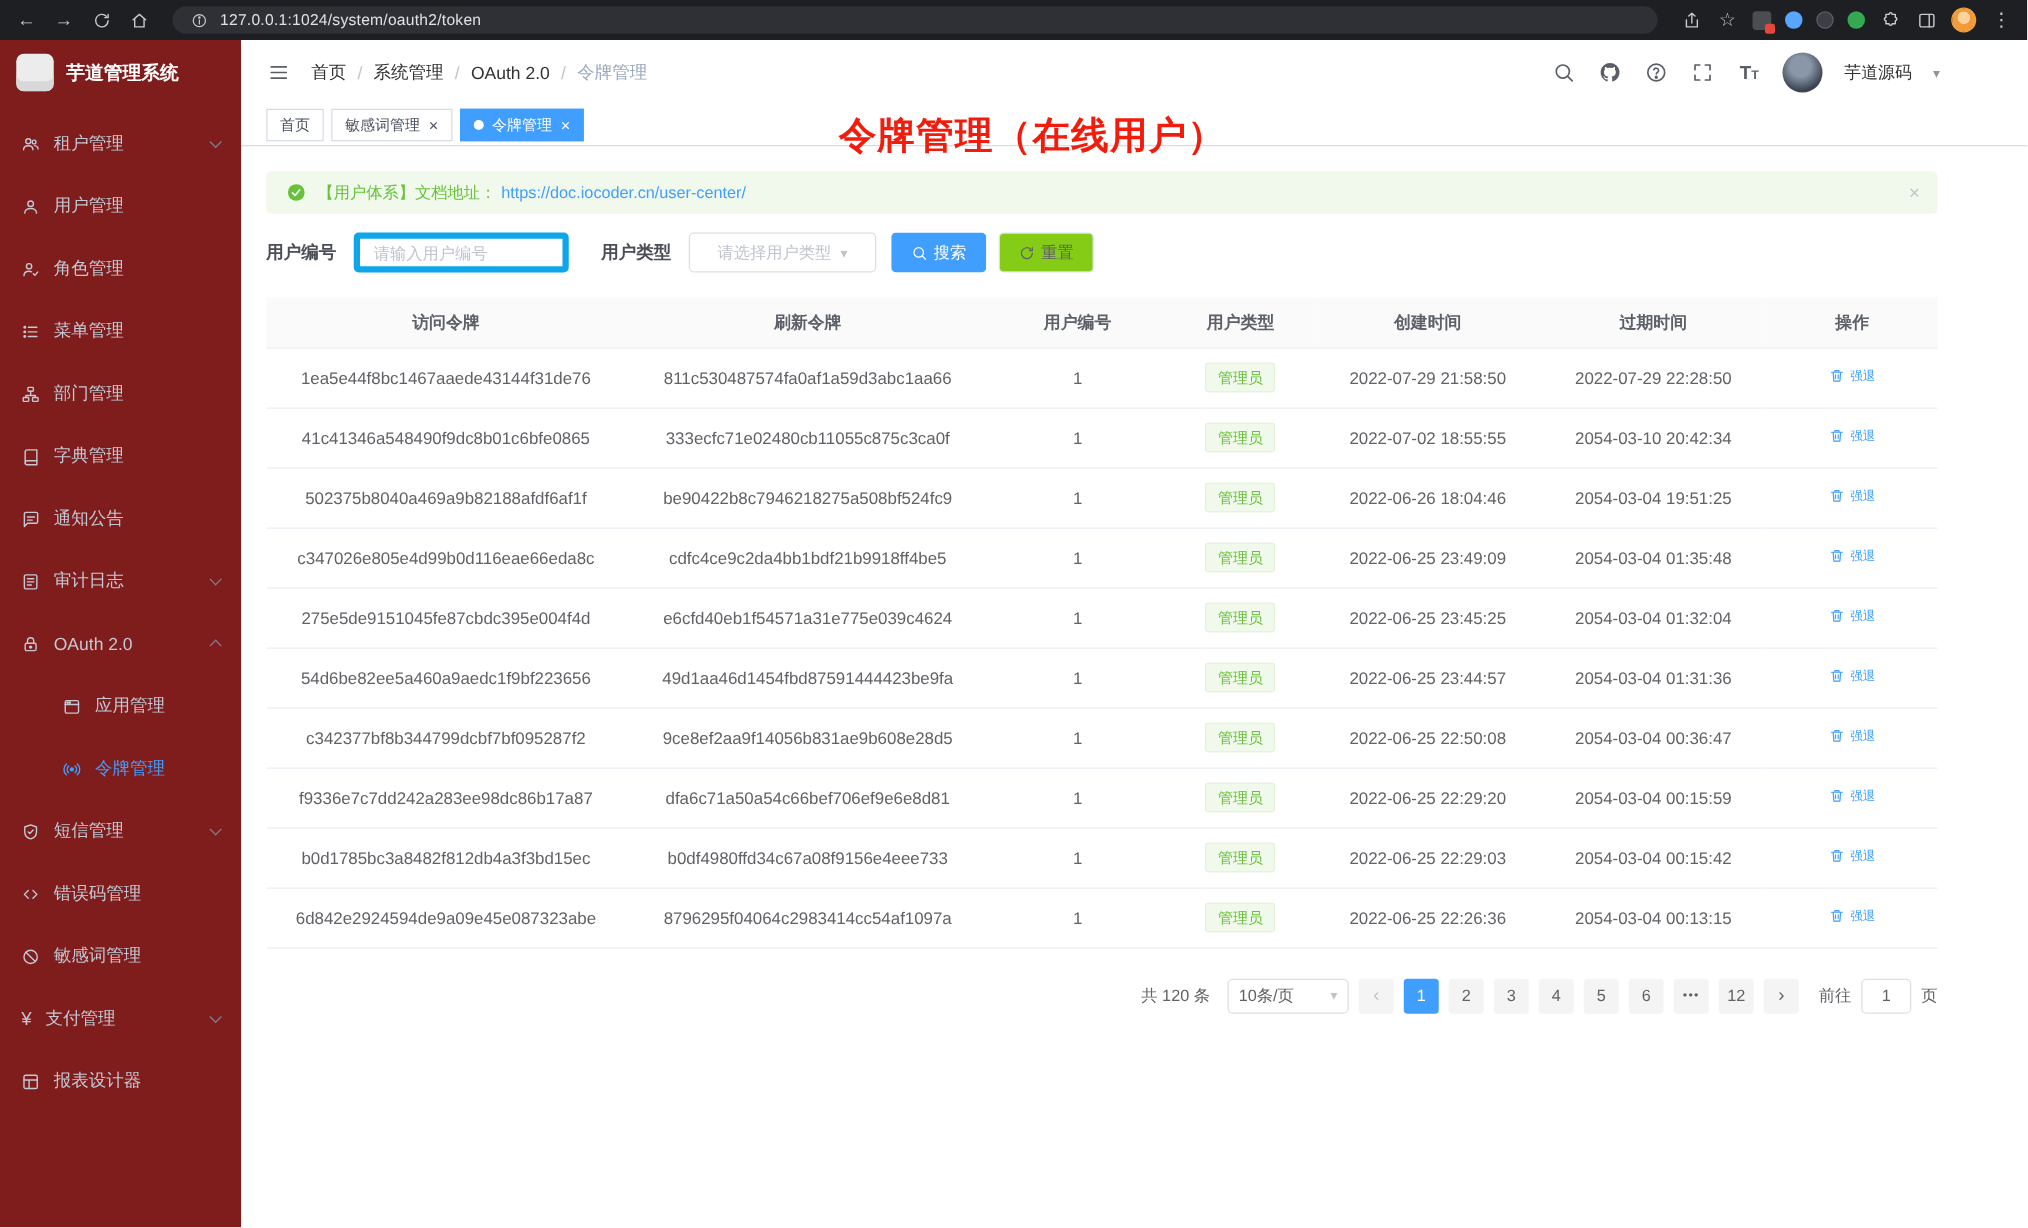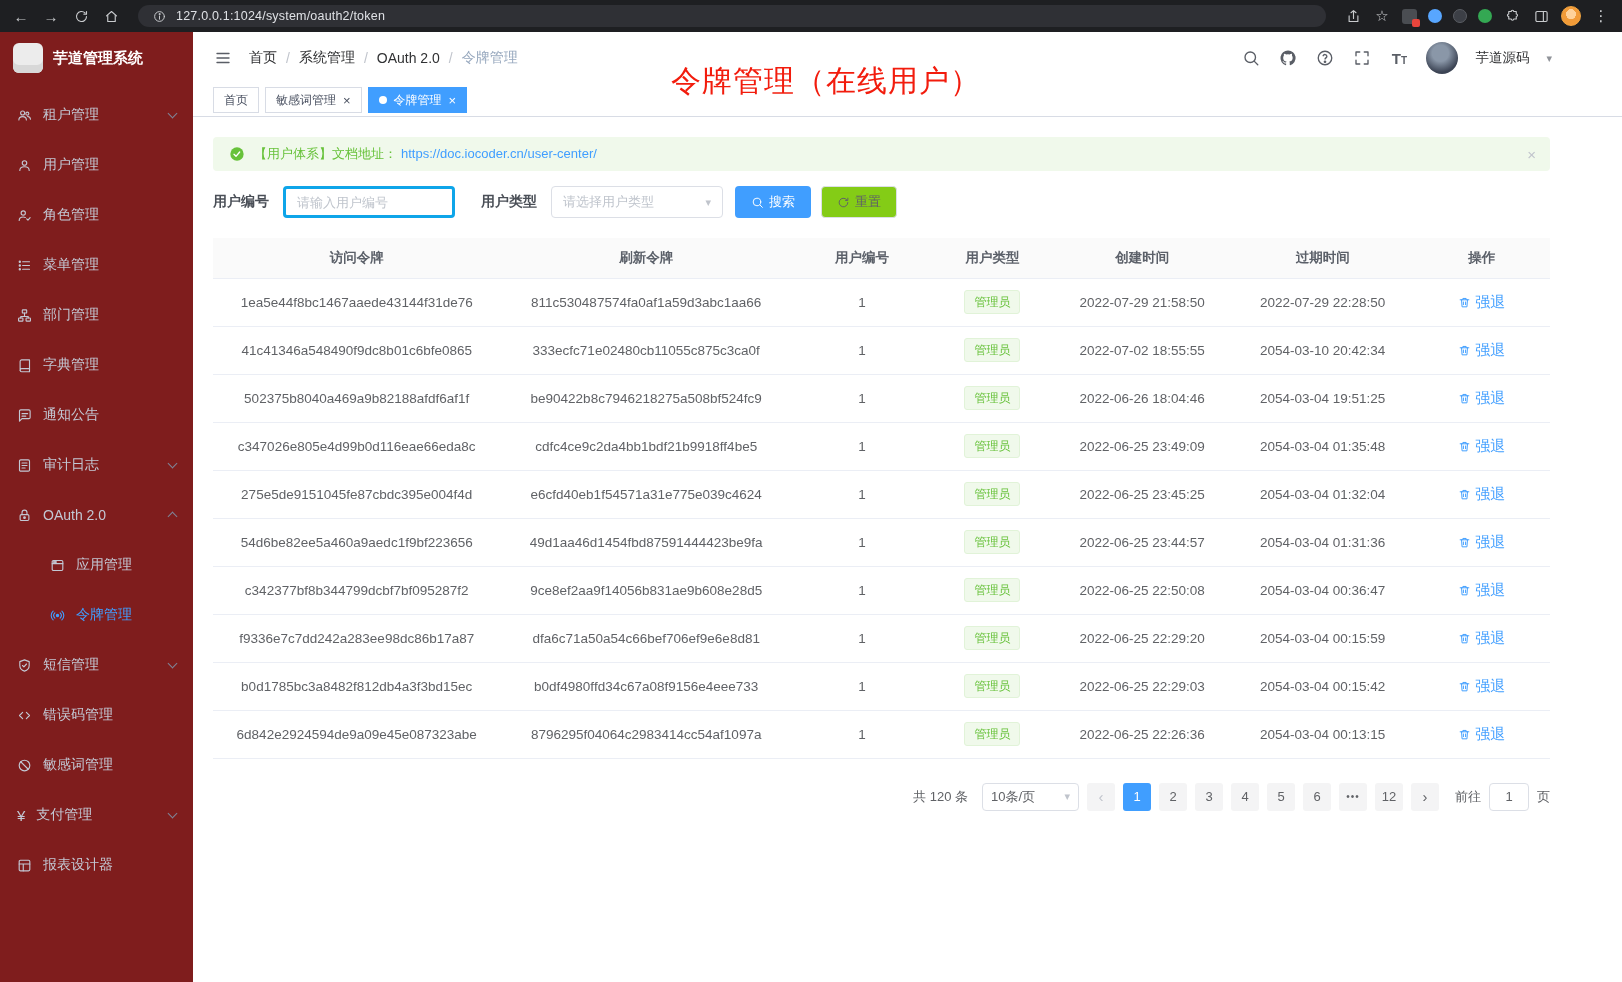--- a/index.html
+++ b/index.html
@@ -56,21 +56,21 @@
   .crumb.last { color:#97a8be; cursor:default; }
   .crumb-sep { color:#c0c4cc; }
   .topbar-right { margin-left:auto; display:flex; align-items:center; gap:17px; }
   .tt-icon { font-weight:700; font-size:15px; color:#5a5e66; }
   .tt-icon small { font-size:10px; }
   .hd-avatar { width:32px; height:32px; border-radius:50%;
                background:radial-gradient(circle at 45% 35%, #8a97a8 0 30%, #3c4454 70%); cursor:pointer; }
   .hd-name { font-size:13.5px; color:#303133; cursor:pointer; }
   .hd-caret { color:#909399; font-size:11px; }
 
-  .annotation { position:absolute; left:478px; top:29px; font-size:30px; font-weight:400;
+  .annotation { position:absolute; left:478px; top:56px; font-size:30px; font-weight:700;
                 color:#f21c0d; z-index:40; pointer-events:none; letter-spacing:1px; }
 
   
   .tabbar { height:33px; border-bottom:1px solid #d8dce5; display:flex; align-items:center; gap:6px;
             padding:0 20px; background:#fff; }
   .tab { height:26px; display:inline-flex; align-items:center; gap:7px; padding:0 10px;
          border:1px solid #d8dce5; background:#fff; font-size:12px; color:#495060; cursor:pointer; }
   .tab.active { background:#409eff; border-color:#409eff; color:#fff; }
   .tab-dot { width:8px; height:8px; border-radius:50%; background:#fff; }
   .tab-close { font-size:13px; line-height:1; }
@@ -80,46 +80,46 @@
   .alert { margin-top:14px; height:34px; background:#f0f9eb; border-radius:4px; display:flex;
            align-items:center; gap:9px; padding:0 16px; position:relative; }
   .alert .icon { color:#67c23a; }
   .alert .icon svg { width:16px; height:16px; }
   .alert-text { font-size:13px; color:#67c23a; }
   .alert-link { color:#409eff; text-decoration:none; margin-left:4px; cursor:pointer; }
   .alert-close { position:absolute; right:14px; color:#c0c4cc; font-size:15px; cursor:pointer; }
 
   .filters { margin-top:15px; display:flex; align-items:center; }
   .f-label { font-size:14px; font-weight:700; color:#4a4f57; margin-right:14px; white-space:nowrap; }
-  .f-input { width:172px; height:32px; border:3px solid #0ea5e9; border-radius:4px; font-size:13px;
+  .f-input { width:172px; height:32px; border:5px solid #0ea5e9; border-radius:4px; font-size:13px;
              color:#606266; padding:0 11px; background:#fff; outline:none;
              font-family:"Liberation Sans","DejaVu Sans",sans-serif; }
   .f-input::placeholder { color:#bfc4cc; }
-  .f-select { width:172px; height:32px; border:1px solid #dcdfe6; border-radius:4px; font-size:13px;
-              display:flex; align-items:center; justify-content:space-between; padding:0 11px;
+  .f-select { width:150px; height:32px; border:1px solid #dcdfe6; border-radius:4px; font-size:13px;
+              display:flex; align-items:center; justify-content:space-between; padding:0 22px;
               background:#fff; cursor:pointer; }
   .f-sel-placeholder { color:#bfc4cc; }
   .f-caret { color:#c0c4cc; font-size:11px; }
   .gap24 { width:26px; display:inline-block; }
   .btn { height:32px; border-radius:4px; font-size:13px; display:inline-flex; align-items:center; gap:5px;
          padding:0 15px; cursor:pointer; border:1px solid transparent;
          font-family:"Liberation Sans","DejaVu Sans",sans-serif; }
   .btn .icon svg { width:13px; height:13px; }
   .btn-search { background:#409eff; color:#fff; margin-left:12px; }
   .btn-reset { background:#84cc16; border-color:#dcdfe6; color:#606266; margin-left:10px; }
 
   .data-table { width:100%; border-collapse:collapse; margin-top:20px; font-size:13.5px;
                 color:#606266; table-layout:fixed; }
   .data-table th { background:#fafafa; height:40px; font-weight:700; color:#5b6069;
                    border-bottom:1px solid #ebeef5; text-align:center; }
   .data-table td { height:48px; border-bottom:1px solid #ebeef5; text-align:center;
                    overflow:hidden; white-space:nowrap; }
   .badge-success { display:inline-block; padding:2px 9px; font-size:12px; color:#67c23a;
                    background:#f0f9eb; border:1px solid #e1f3d8; border-radius:3px; line-height:1.5; }
-  .action-link { color:#409eff; font-size:15px; display:inline-flex; align-items:center; gap:4px; cursor:pointer; }
+  .action-link { color:#409eff; font-size:10px; display:inline-flex; align-items:center; gap:4px; cursor:pointer; }
   .action-link .icon svg { width:13px; height:13px; }
 
   .pagination { margin-top:24px; display:flex; align-items:center; justify-content:flex-end; gap:8px;
                 font-size:13px; color:#606266; padding-bottom:30px; }
   .pg-total { margin-right:6px; }
   .pg-size { width:97px; height:28px; border:1px solid #dcdfe6; border-radius:4px; display:flex;
              align-items:center; justify-content:space-between; padding:0 8px; cursor:pointer; background:#fff; }
   .page-list { display:flex; gap:8px; }
   .pg-btn { min-width:28px; height:28px; padding:0 4px; background:#f4f4f5; border-radius:3px;
             display:inline-flex; align-items:center; justify-content:center; cursor:pointer; color:#606266; }

